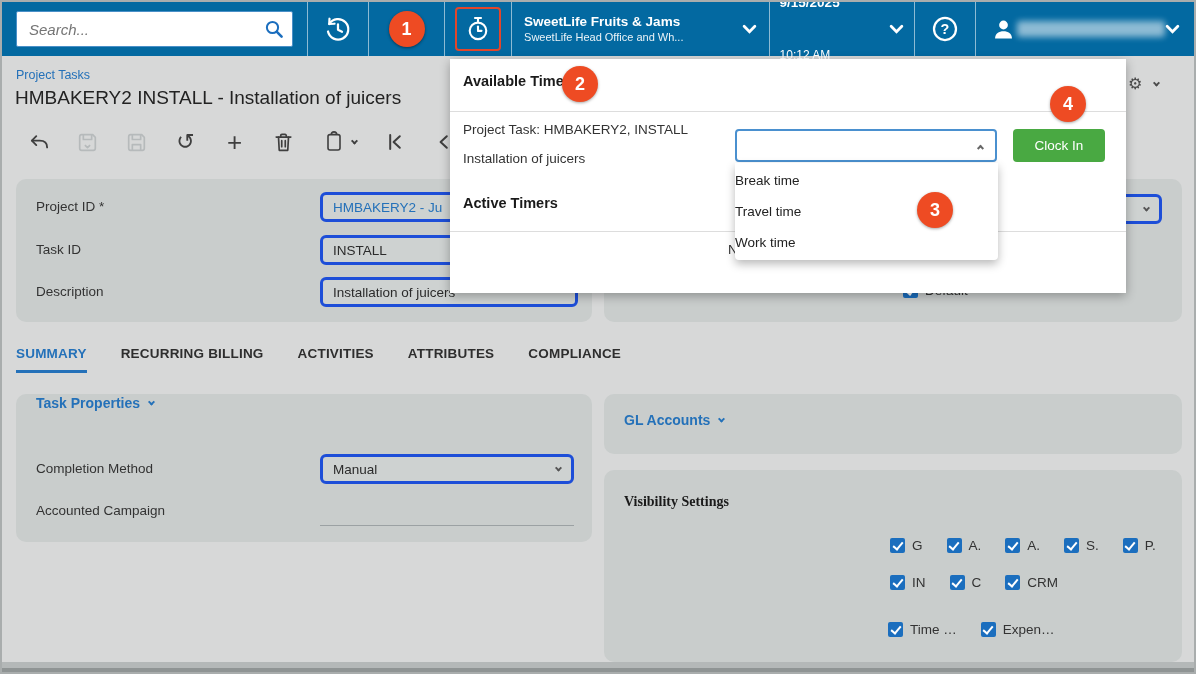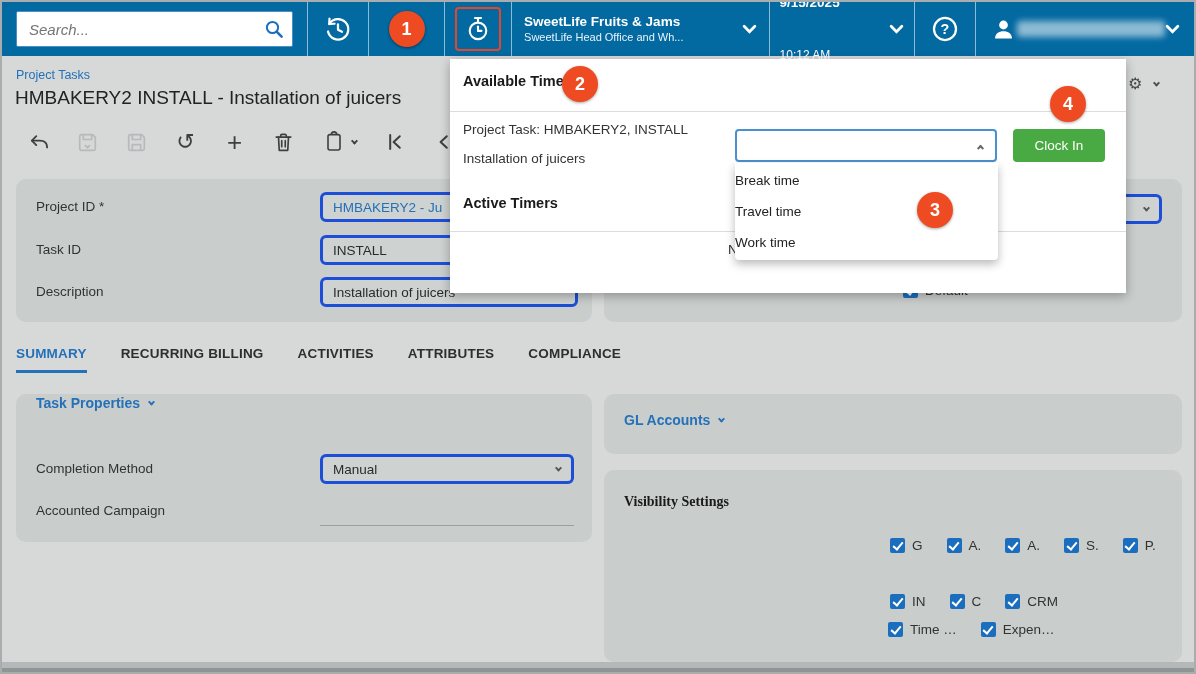--- a/index.html
+++ b/index.html
@@ -351,21 +351,21 @@
         </span>
       <span class="cbitem">
           <span class="cb"></span>
           <span class="cblabel">S.</span>
         </span>
       <span class="cbitem">
           <span class="cb"></span>
           <span class="cblabel">P.</span>
         </span>
     </div>
-    <div class="cbrow" style="left:286px; top:124px;">
+    <div class="cbrow" style="left:286px; top:105px;">
       <span class="cbitem">
           <span class="cb"></span>
           <span class="cblabel">IN</span>
         </span>
       <span class="cbitem">
           <span class="cb"></span>
           <span class="cblabel">C</span>
         </span>
       <span class="cbitem">
           <span class="cb"></span>

